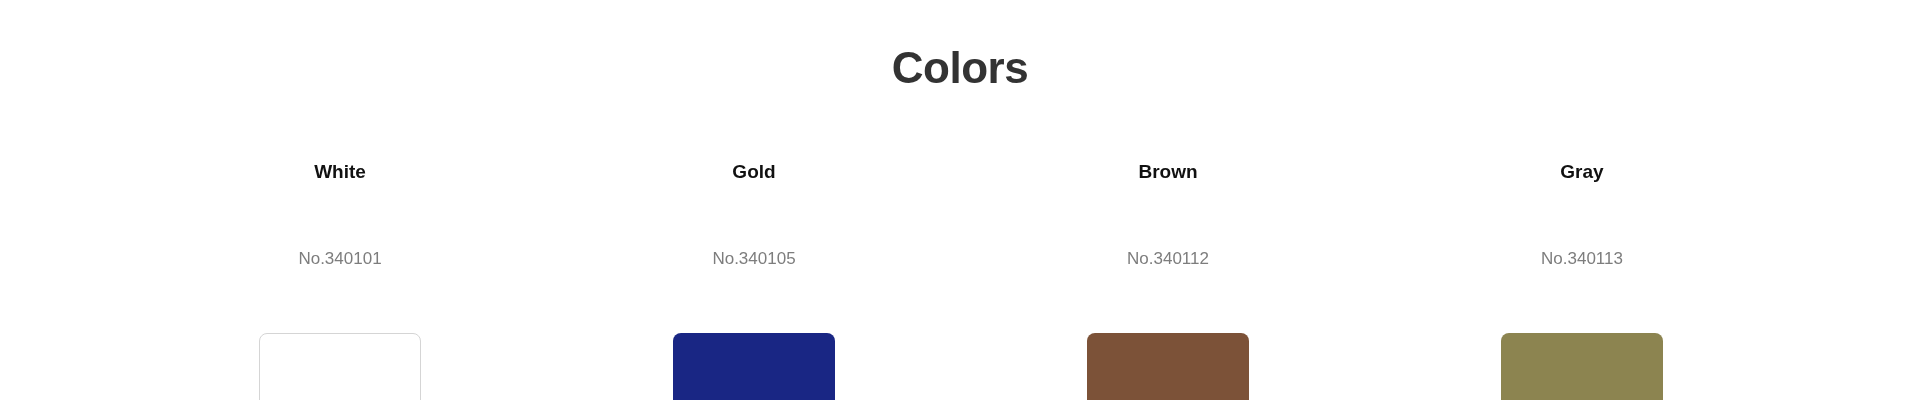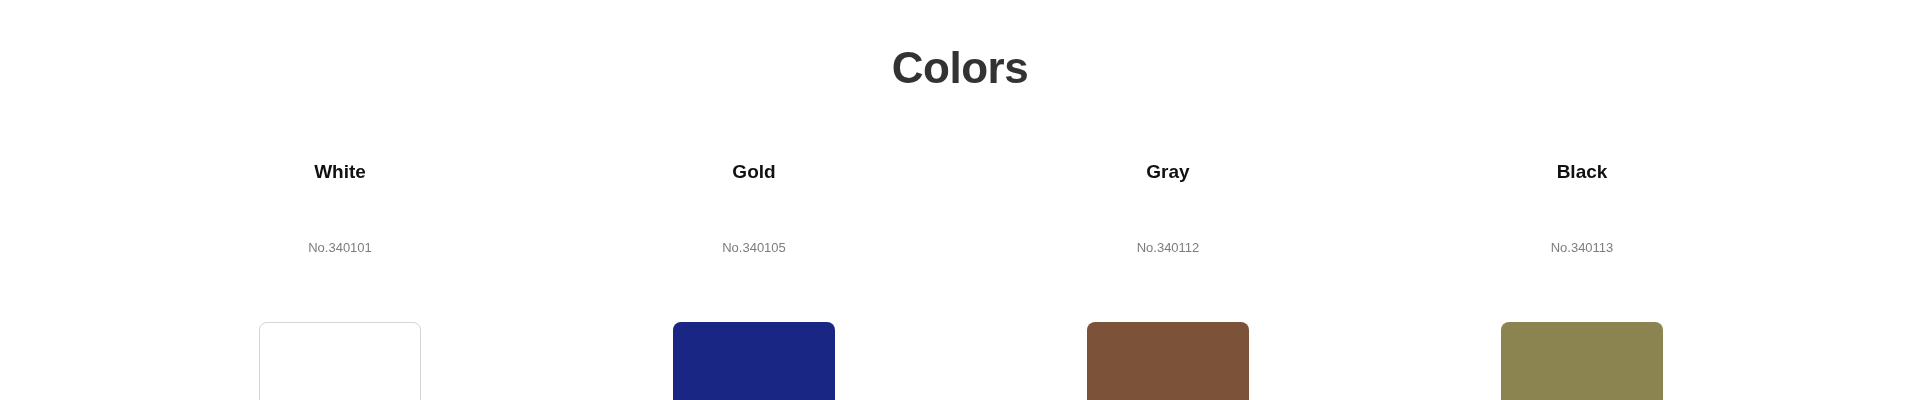--- a/index.html
+++ b/index.html
@@ -52,22 +52,22 @@
   }
   .swatch-name {
     font-size: 19px;
     font-weight: bold;
     color: #111111;
     line-height: 24px;
     text-align: center;
     white-space: nowrap;
   }
   .swatch-code {
-    margin-top: 5px;
-    font-size: 13px;
+    margin-top: 16px;
+    font-size: 17px;
     font-weight: normal;
     color: #7d7d7d;
     line-height: 21px;
     text-align: center;
     white-space: nowrap;
   }
   .swatch-chip {
     margin-top: 16px;
     width: 162px;
     height: 88px;
@@ -91,24 +91,24 @@
         <div class="swatch-name">White</div>
         <div class="swatch-code">No.340101</div>
         <div class="swatch-chip bordered" style="background: rgb(255, 255, 255);"></div>
       </div>
       <div class="swatch-item">
         <div class="swatch-name">Gold</div>
         <div class="swatch-code">No.340105</div>
         <div class="swatch-chip" style="background: rgb(25, 38, 132);"></div>
       </div>
       <div class="swatch-item">
-        <div class="swatch-name">Gray</div>
+        <div class="swatch-name">Brown</div>
         <div class="swatch-code">No.340112</div>
         <div class="swatch-chip" style="background: rgb(124, 82, 56);"></div>
       </div>
       <div class="swatch-item">
-        <div class="swatch-name">Black</div>
+        <div class="swatch-name">Gray</div>
         <div class="swatch-code">No.340113</div>
         <div class="swatch-chip" style="background: rgb(140, 132, 80);"></div>
       </div>
     </div>
 
 </div>
 
 </body></html>

